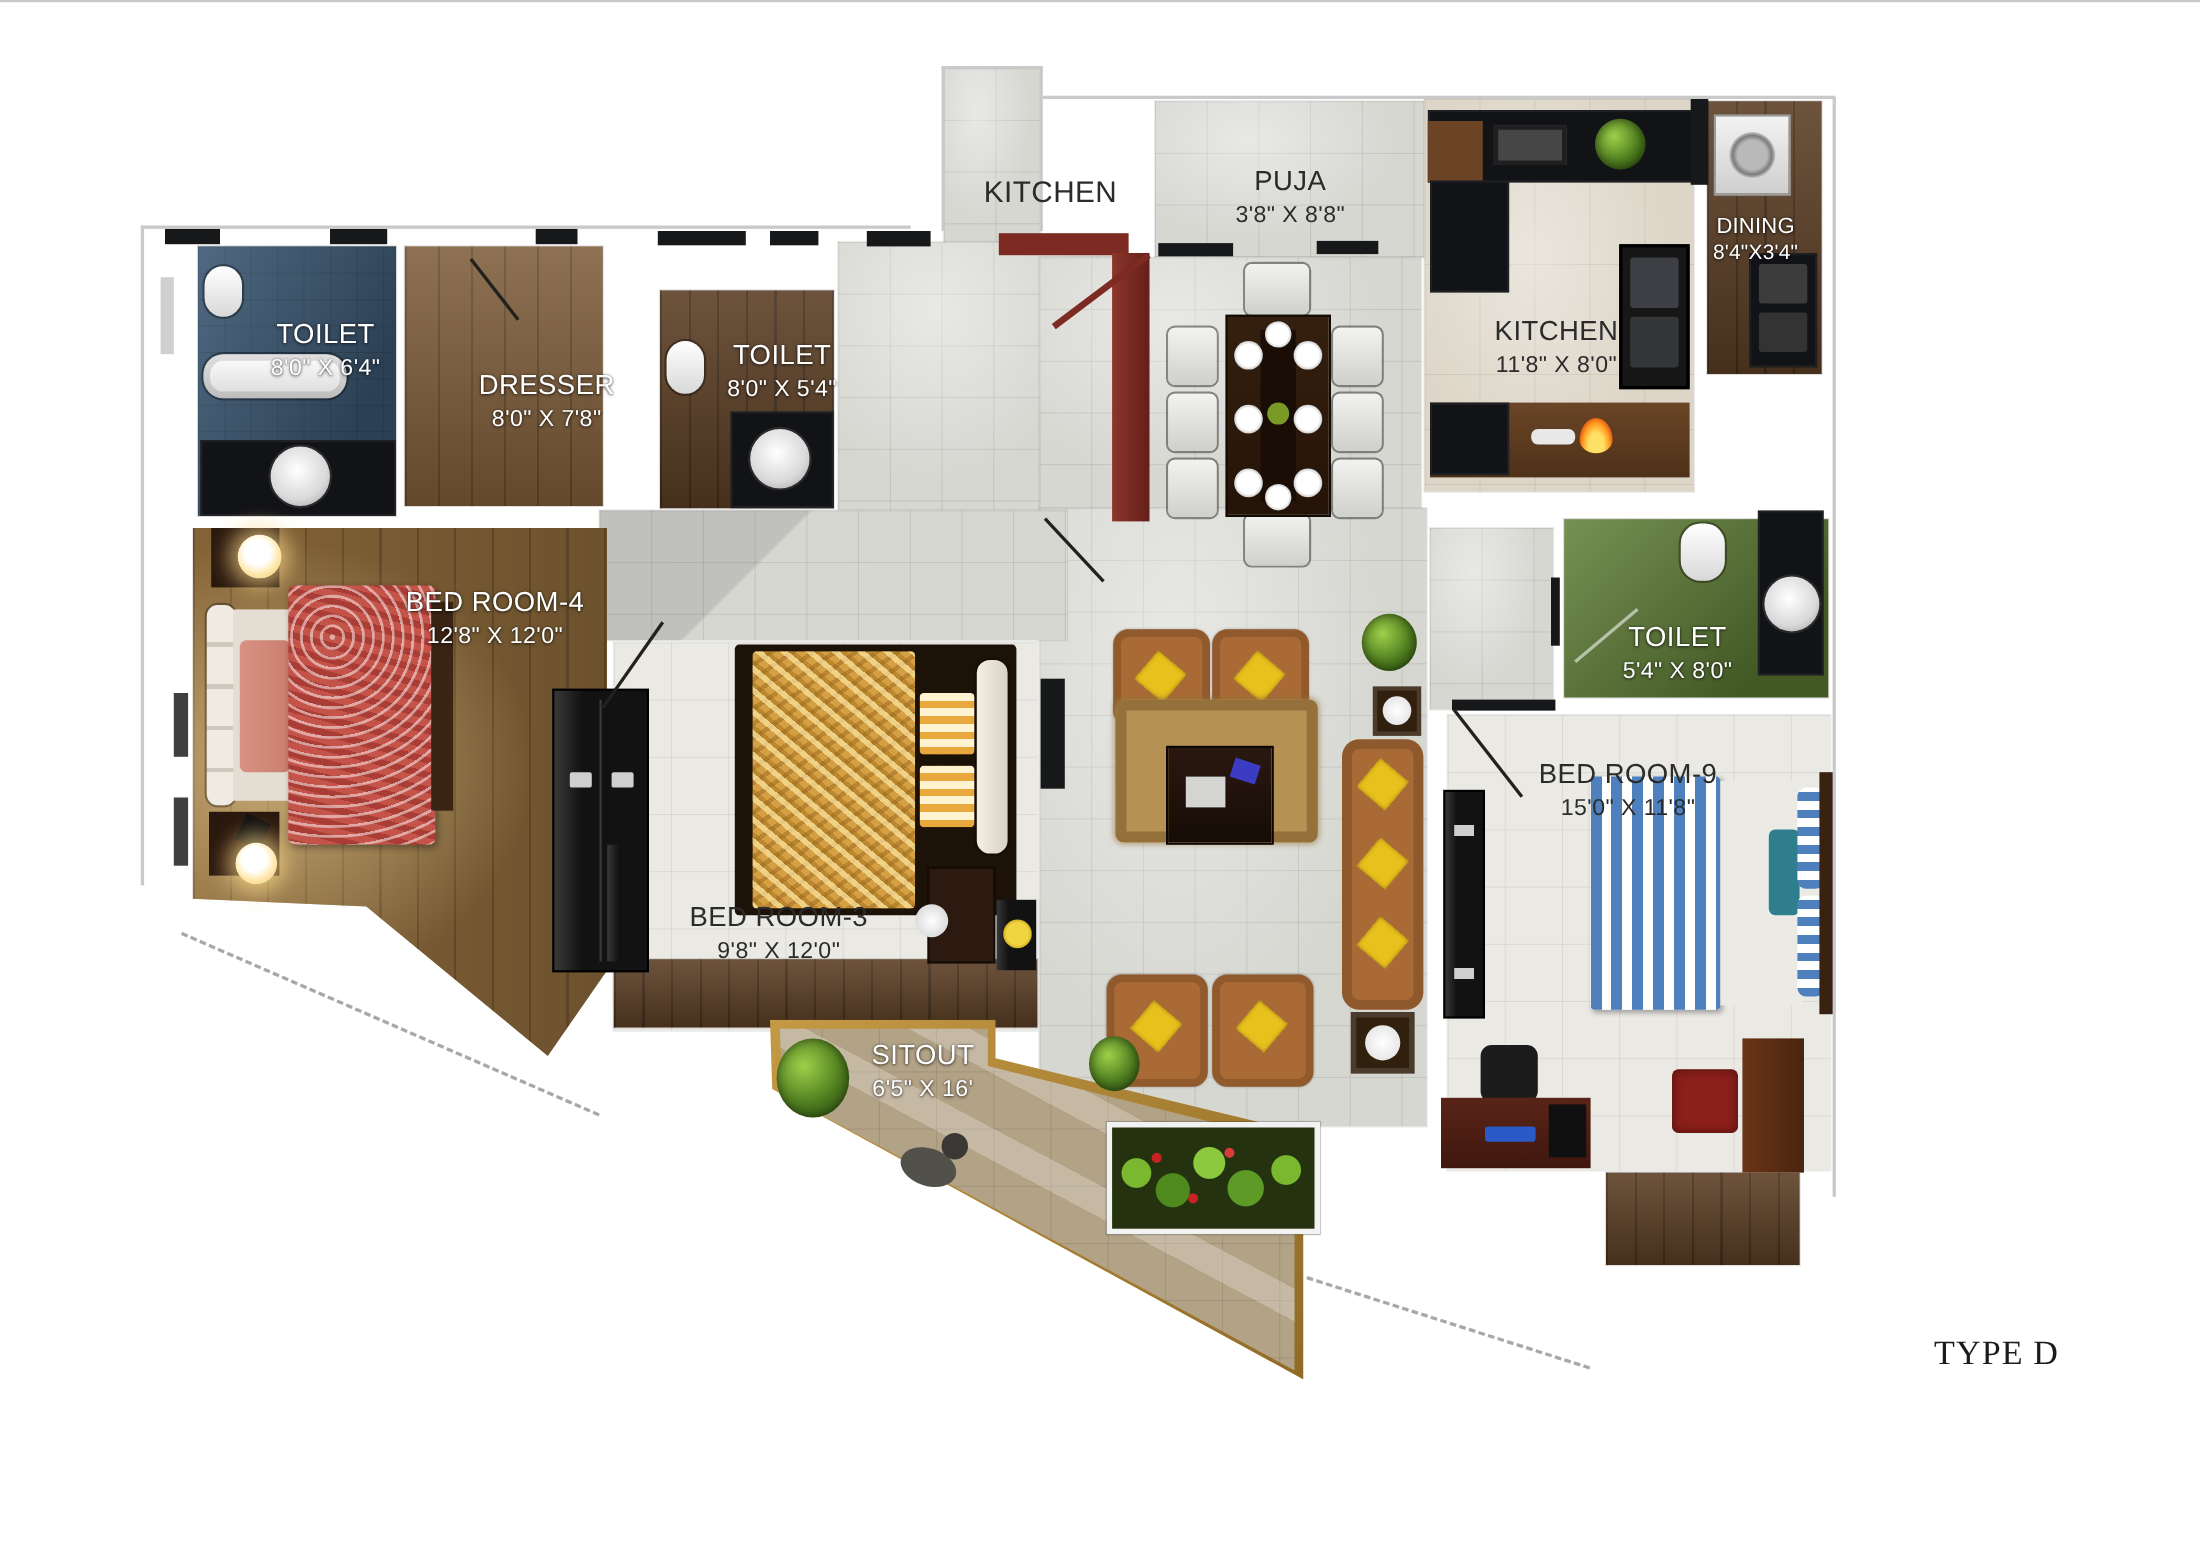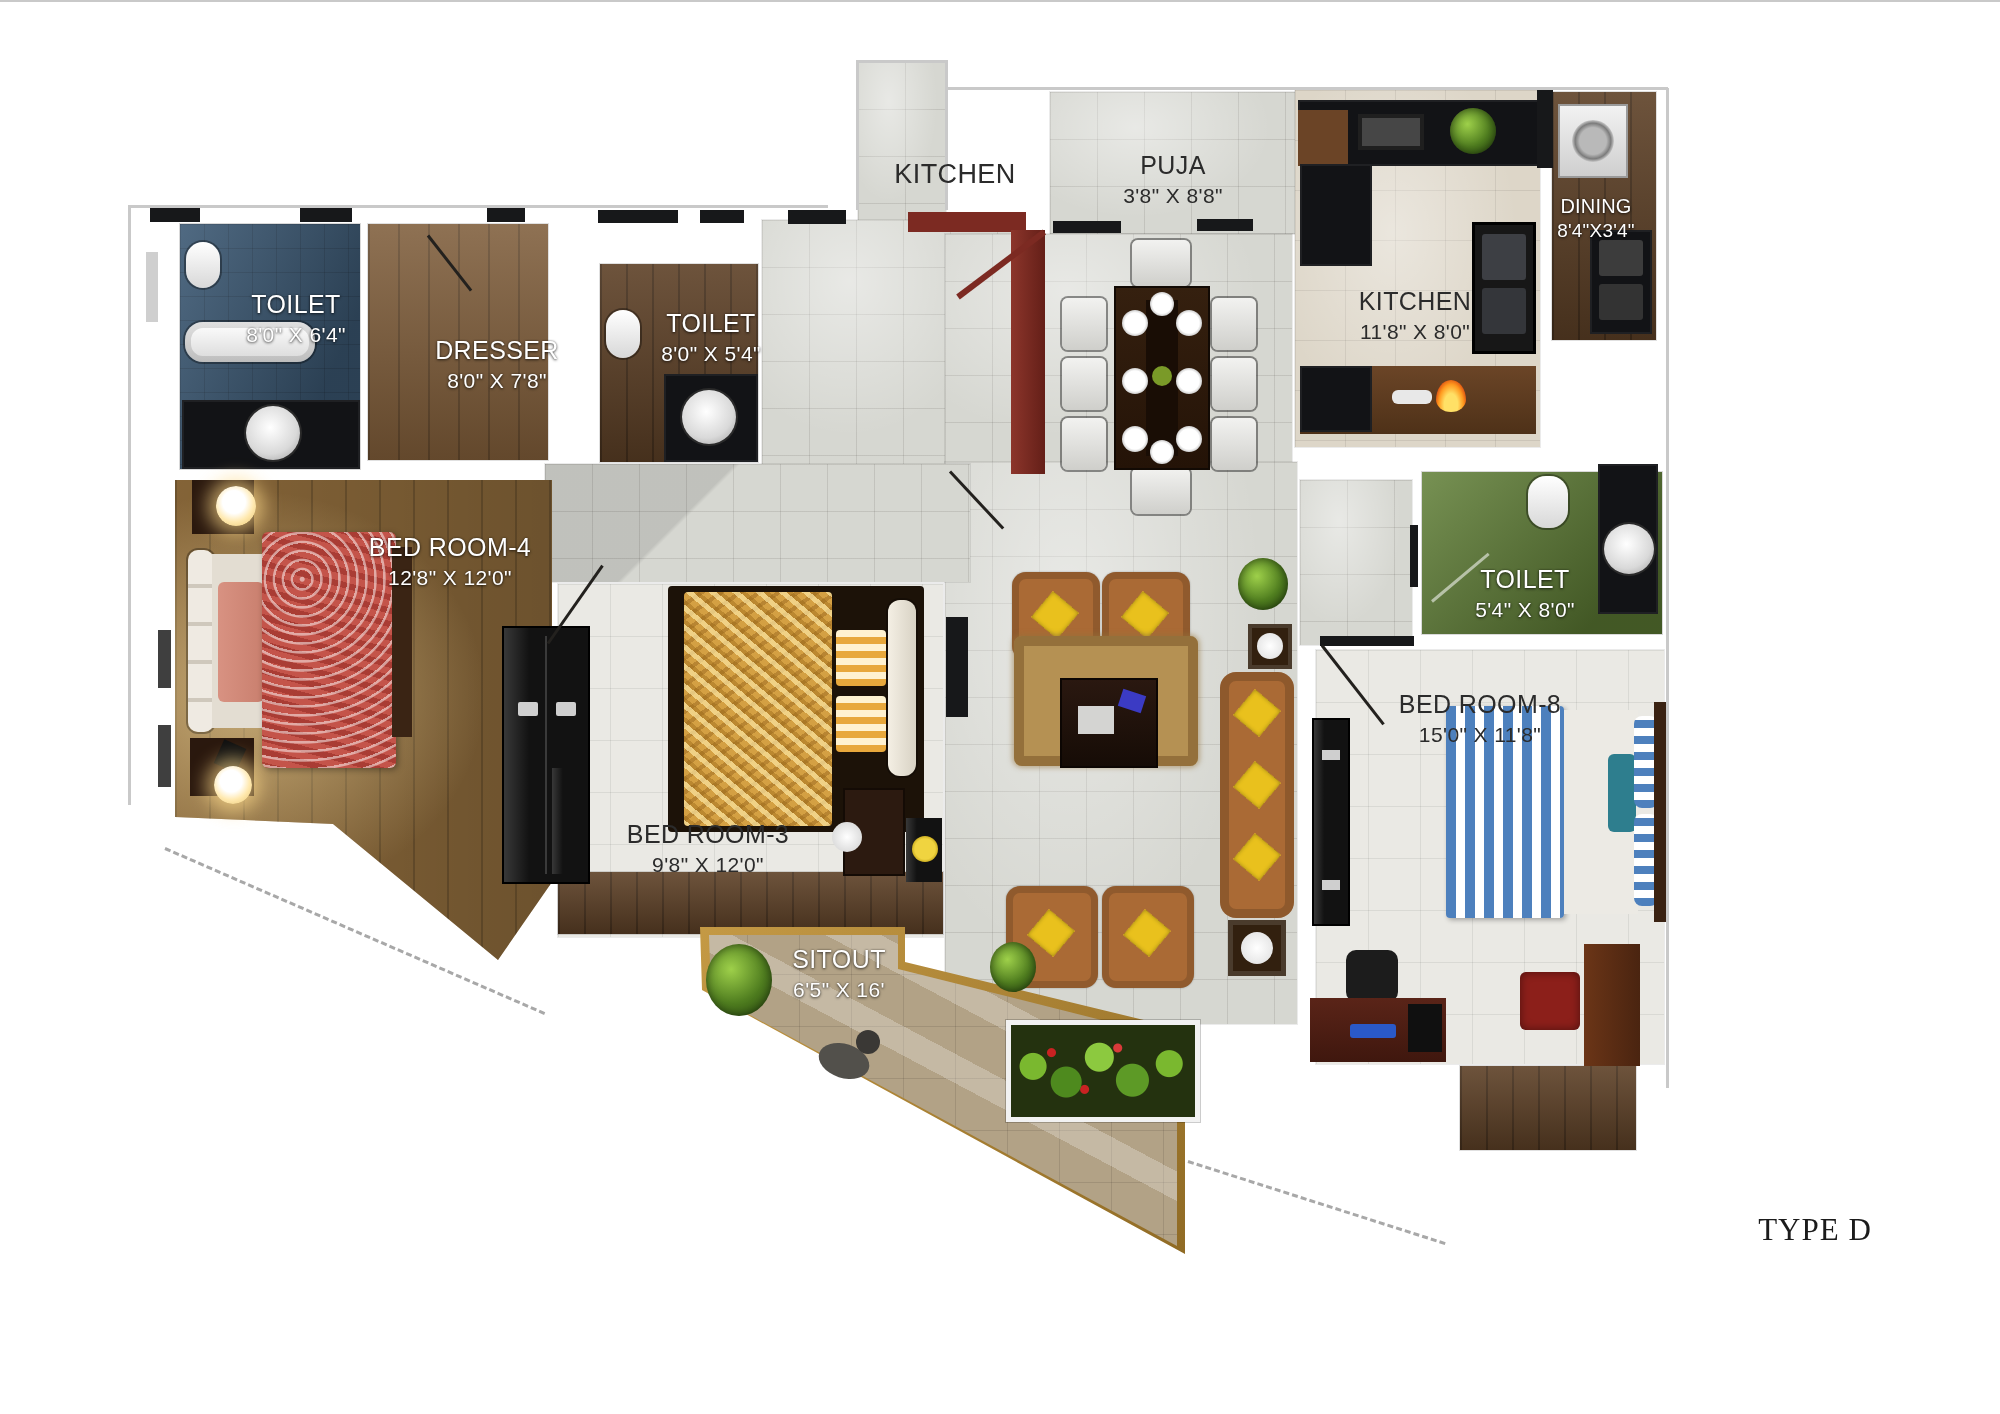--- a/index.html
+++ b/index.html
@@ -322,21 +322,21 @@
     </div>
     <div class="rlabel" style="left:450px;top:559px">
       <span class="nm">BED ROOM-4</span>
       <span class="dm">12'8" X 12'0"</span>
     </div>
     <div class="rlabel" style="left:1525px;top:591px">
       <span class="nm">TOILET</span>
       <span class="dm">5'4" X 8'0"</span>
     </div>
     <div class="rlabel dark" style="left:1480px;top:716px">
-      <span class="nm">BED ROOM-8</span>
+      <span class="nm">BED ROOM-9</span>
       <span class="dm">15'0" X 11'8"</span>
     </div>
     <div class="rlabel dark" style="left:708px;top:846px">
       <span class="nm">BED ROOM-3</span>
       <span class="dm">9'8" X 12'0"</span>
     </div>
     <div class="rlabel" style="left:839px;top:971px">
       <span class="nm">SITOUT</span>
       <span class="dm">6'5" X 16'</span>
     </div>

